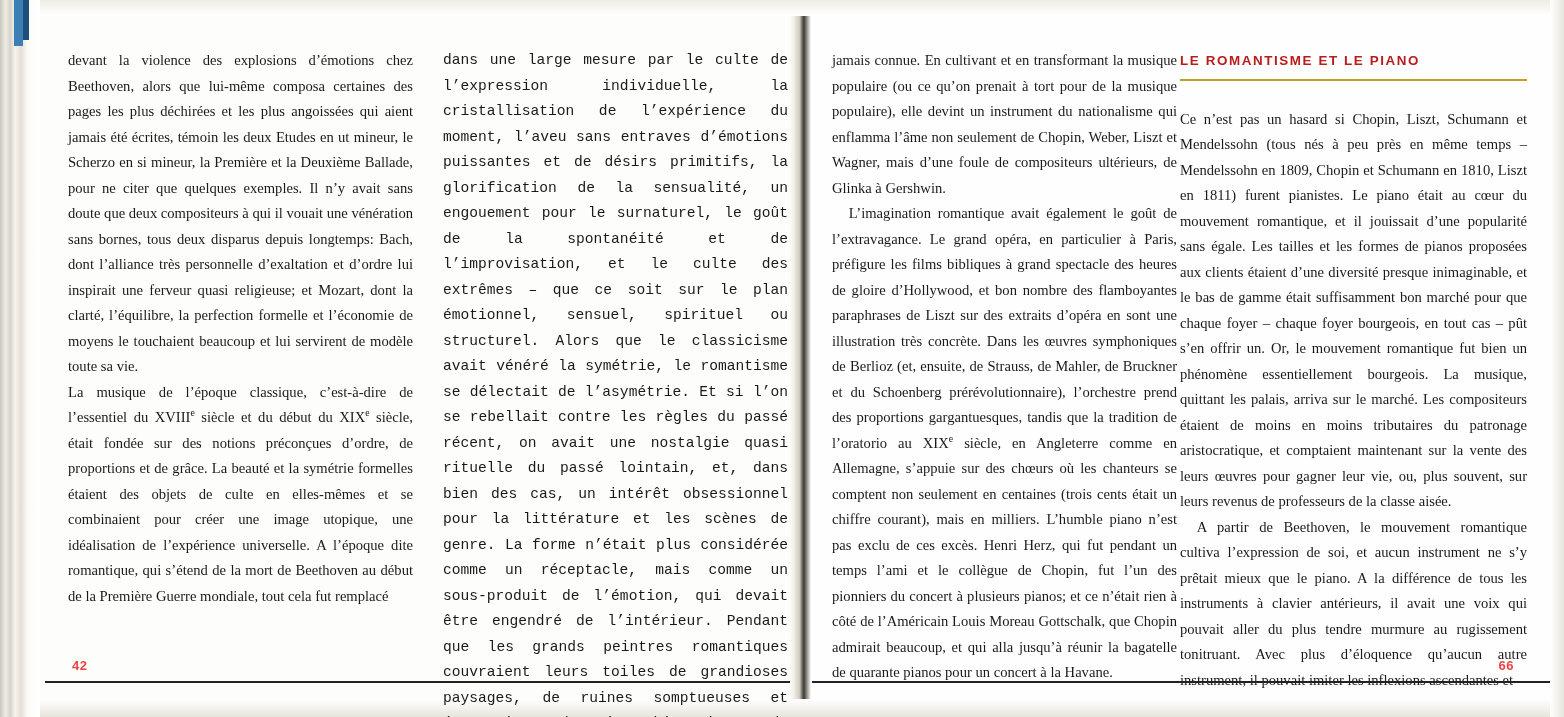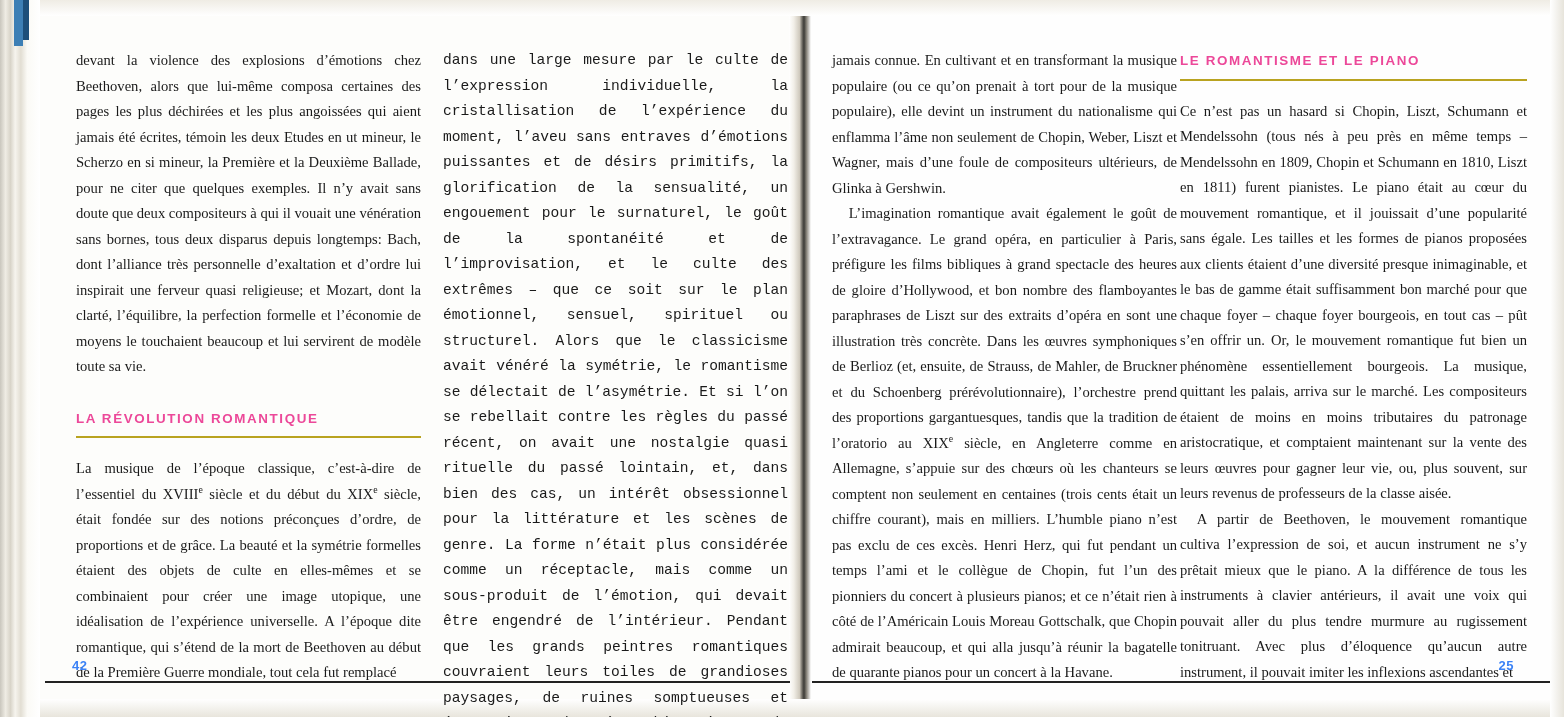--- a/index.html
+++ b/index.html
@@ -85,62 +85,62 @@
     position: absolute;
     top: 48px;
     width: 345px;
     font-size: 14.6px;
     line-height: 25.5px;
     color: #1a1a1a;
     text-align: justify;
     text-justify: inter-word;
     hyphens: manual;
   }
-  #col1 { left: 76px; }
+  #col1 { left: 68px; }
   #col2 { left: 443px; font-family: Liberation Mono, monospace; }
   #col3 { left: 832px; width: 345px; }
   #col4 { left: 1180px; width: 347px; }
 
   .col p {
     margin: 0;
     text-indent: 0;
   }
   .col p.indent {
     text-indent: 1.15em;
   }
 
   
   .section-head {
-    color: #ec4899;
+    color: #b91c1c;
     font-family: "Liberation Sans", sans-serif;
     font-weight: bold;
     font-size: 13.4px;
     letter-spacing: 1.6px;
     text-transform: uppercase;
     padding-bottom: 5px;
     border-bottom: 2px solid #b9a320;
     display: block;
-    margin: 26px 0 18px 0;
+    margin: 26px 0 26px 0;
     text-align: left;
   }
   .section-head.first {
     margin-top: 0;
   }
   #col4 .section-head.first {
     margin-top: 0;
   }
 
   
   .folio {
     position: absolute;
     bottom: 44px;
     font-family: "Liberation Sans", sans-serif;
     font-weight: bold;
     font-size: 13px;
-    color: #3b82f6;
+    color: #ef4444;
     letter-spacing: 0.5px;
   }
   #folio-left { left: 72px; }
   #folio-right { right: 50px; }
 
   .rule {
     position: absolute;
     bottom: 34px;
     height: 1.6px;
     background: #222;
@@ -161,21 +161,20 @@
   <div class="edge-stack"></div>
   <div class="edge-tab"></div>
   <div class="edge-tab2"></div>
   <div class="binding"></div>
   <div class="edge-right"></div>
   <div class="top-shadow"></div>
   <div class="bottom-shadow"></div>
 
   <div class="col" id="col1">
     <p>devant la violence des explosions d’émotions chez Beethoven, alors que lui-même composa certaines des pages les plus déchirées et les plus angoissées qui aient jamais été écrites, témoin les deux Etudes en ut mineur, le Scherzo en si mineur, la Première et la Deuxième Ballade, pour ne citer que quelques exemples. Il n’y avait sans doute que deux compositeurs à qui il vouait une vénération sans bornes, tous deux disparus depuis longtemps: Bach, dont l’alliance très personnelle d’exaltation et d’ordre lui inspirait une ferveur quasi religieuse; et Mozart, dont la clarté, l’équilibre, la perfection formelle et l’économie de moyens le touchaient beaucoup et lui servirent de modèle toute sa vie.</p>
-    <span class="section-head">LA RÉVOLUTION ROMANTIQUE</span>
     <p>La musique de l’époque classique, c’est-à-dire de l’essentiel du XVIII<sup>e</sup> siècle et du début du XIX<sup>e</sup> siècle, était fondée sur des notions préconçues d’ordre, de proportions et de grâce. La beauté et la symétrie formelles étaient des objets de culte en elles-mêmes et se combinaient pour créer une image utopique, une idéalisation de l’expérience universelle. A l’époque dite romantique, qui s’étend de la mort de Beethoven au début de la Première Guerre mondiale, tout cela fut remplacé</p>
   </div>
 
   <div class="col" id="col2">
     <p>dans une large mesure par le culte de l’expression individuelle, la cristallisation de l’expérience du moment, l’aveu sans entraves d’émotions puissantes et de désirs primitifs, la glorification de la sensualité, un engouement pour le surnaturel, le goût de la spontanéité et de l’improvisation, et le culte des extrêmes – que ce soit sur le plan émotionnel, sensuel, spirituel ou structurel. Alors que le classicisme avait vénéré la symétrie, le romantisme se délectait de l’asymétrie. Et si l’on se rebellait contre les règles du passé récent, on avait une nostalgie quasi rituelle du passé lointain, et, dans bien des cas, un intérêt obsessionnel pour la littérature et les scènes de genre. La forme n’était plus considérée comme un réceptacle, mais comme un sous-produit de l’émotion, qui devait être engendré de l’intérieur. Pendant que les grands peintres romantiques couvraient leurs toiles de grandioses paysages, de ruines somptueuses et évocatrices, de scènes historiques, de portraits de héros légendaires, et ainsi de suite, les grands compositeurs romantiques, Liszt, Berlioz et surtout Wagner, tentèrent de donner des représentations analogues en musique – mais non avec des moyens purement musicaux. Notes, rythmes, timbres et fragments mélodiques se voyaient associées à des idées spécifiques, à des personnages et à leur évolution. La musique assuma une fonction illustrative qu’elle n’avait</p>
   </div>
 
   <div class="folio" id="folio-left">42</div>
   <div class="rule" id="rule-left"></div>
 
@@ -183,16 +182,16 @@
     <p>jamais connue. En cultivant et en transformant la musique populaire (ou ce qu’on prenait à tort pour de la musique populaire), elle devint un instrument du nationalisme qui enflamma l’âme non seulement de Chopin, Weber, Liszt et Wagner, mais d’une foule de compositeurs ultérieurs, de Glinka à Gershwin.</p>
     <p class="indent">L’imagination romantique avait également le goût de l’extravagance. Le grand opéra, en particulier à Paris, préfigure les films bibliques à grand spectacle des heures de gloire d’Hollywood, et bon nombre des flamboyantes paraphrases de Liszt sur des extraits d’opéra en sont une illustration très concrète. Dans les œuvres symphoniques de Berlioz (et, ensuite, de Strauss, de Mahler, de Bruckner et du Schoenberg prérévolutionnaire), l’orchestre prend des proportions gargantuesques, tandis que la tradition de l’oratorio au XIX<sup>e</sup> siècle, en Angleterre comme en Allemagne, s’appuie sur des chœurs où les chanteurs se comptent non seulement en centaines (trois cents était un chiffre courant), mais en milliers. L’humble piano n’est pas exclu de ces excès. Henri Herz, qui fut pendant un temps l’ami et le collègue de Chopin, fut l’un des pionniers du concert à plusieurs pianos; et ce n’était rien à côté de l’Américain Louis Moreau Gottschalk, que Chopin admirait beaucoup, et qui alla jusqu’à réunir la bagatelle de quarante pianos pour un concert à la Havane.</p>
   </div>
 
   <div class="col" id="col4">
     <span class="section-head first">LE ROMANTISME ET LE PIANO</span>
     <p>Ce n’est pas un hasard si Chopin, Liszt, Schumann et Mendelssohn (tous nés à peu près en même temps – Mendelssohn en 1809, Chopin et Schumann en 1810, Liszt en 1811) furent pianistes. Le piano était au cœur du mouvement romantique, et il jouissait d’une popularité sans égale. Les tailles et les formes de pianos proposées aux clients étaient d’une diversité presque inimaginable, et le bas de gamme était suffisamment bon marché pour que chaque foyer – chaque foyer bourgeois, en tout cas – pût s’en offrir un. Or, le mouvement romantique fut bien un phénomène essentiellement bourgeois. La musique, quittant les palais, arriva sur le marché. Les compositeurs étaient de moins en moins tributaires du patronage aristocratique, et comptaient maintenant sur la vente des leurs œuvres pour gagner leur vie, ou, plus souvent, sur leurs revenus de professeurs de la classe aisée.</p>
     <p class="indent">A partir de Beethoven, le mouvement romantique cultiva l’expression de soi, et aucun instrument ne s’y prêtait mieux que le piano. A la différence de tous les instruments à clavier antérieurs, il avait une voix qui pouvait aller du plus tendre murmure au rugissement tonitruant. Avec plus d’éloquence qu’aucun autre instrument, il pouvait imiter les inflexions ascendantes et</p>
   </div>
 
-  <div class="folio" id="folio-right">25</div>
+  <div class="folio" id="folio-right">66</div>
   <div class="rule" id="rule-right"></div>
 
 </div>
 
 </body></html>

